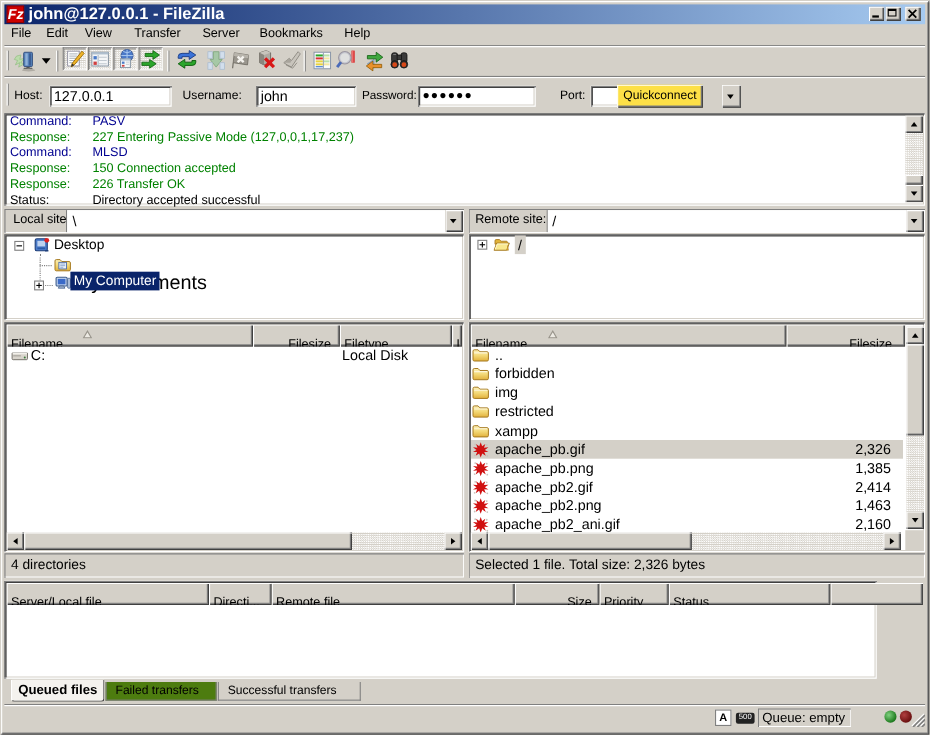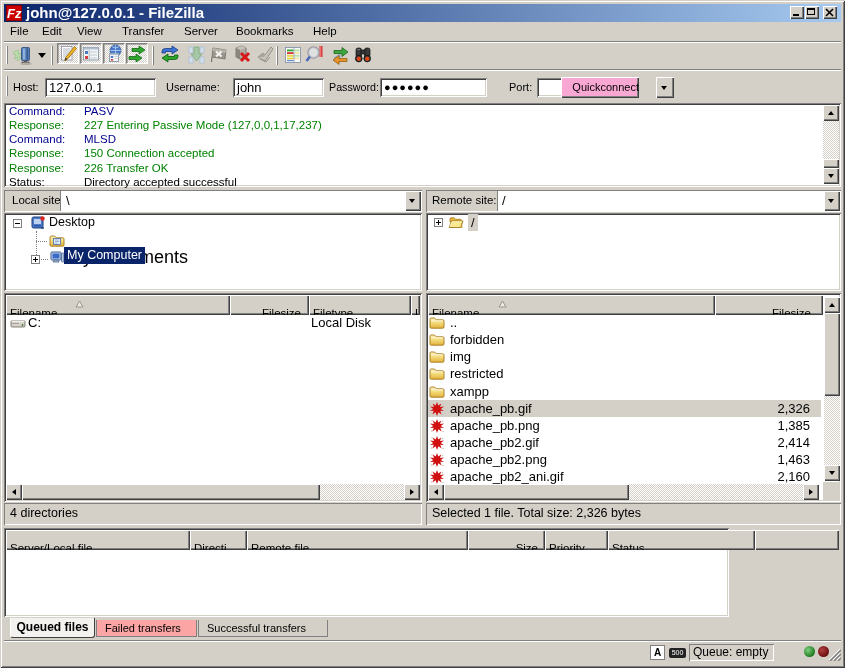--- a/index.html
+++ b/index.html
@@ -199,21 +199,21 @@
 
 <div class="abs" style="left:6px;top:76px;width:2px;height:20px;border-left:1px solid #fff;border-right:1px solid #808080"></div>
 <div class="abs" style="left:13px;top:81px;height:13px;line-height:13px">Host:</div>
 <div class="abs sunken" style="left:45px;top:78px;width:111px;height:19px;background:#fff;font-size:13px;line-height:15px;padding:2px 0 0 4px">127.0.0.1</div>
 <div class="abs" style="left:166px;top:81px;height:13px;line-height:13px">Username:</div>
 <div class="abs sunken" style="left:233px;top:78px;width:91px;height:19px;background:#fff;font-size:13px;line-height:15px;padding:2px 0 0 4px">john</div>
 <div class="abs" style="left:329px;top:81px;height:13px;line-height:13px;font-size:10.7px">Password:</div>
 <div class="abs sunken" style="left:380px;top:78px;width:107px;height:19px;background:#fff;font-size:11px;line-height:15px;padding:2px 0 0 4px;letter-spacing:1px">●●●●●●</div>
 <div class="abs" style="left:509px;top:81px;height:13px;line-height:13px">Port:</div>
 <div class="abs sunken" style="left:537px;top:78px;width:36px;height:19px;background:#fff"></div>
-<div class="abs raised" style="left:561px;top:77px;width:78px;height:21px;background:#f9a8d4;text-align:right;line-height:21px;font-size:11px">Quickconnect</div>
+<div class="abs raised" style="left:561px;top:77px;width:78px;height:21px;background:#fde047;text-align:center;line-height:21px;font-size:11px">Quickconnect</div>
 <div class="abs raised" style="left:656px;top:77px;width:18px;height:21px;background:#D4D0C8">
     <span class="arrow a-dn abs" style="left:5px;top:9px"></span>
   </div>
 
 <div class="abs sunken" style="left:4px;top:103px;width:837px;height:84px;background:#fff"></div>
 <div class="abs" style="left:9px;top:103.8px;width:810px;font-size:11.5px;line-height:14.2px">
 <div style="color:#000090">Command:<span class="abs" style="left:75px">PASV</span></div>
 <div style="color:#008200">Response:<span class="abs" style="left:75px">227 Entering Passive Mode (127,0,0,1,17,237)</span></div>
 <div style="color:#000090">Command:<span class="abs" style="left:75px">MLSD</span></div>
 <div style="color:#008200">Response:<span class="abs" style="left:75px">150 Connection accepted</span></div>
@@ -455,34 +455,34 @@
       </div>
 <div class="sb-btn" style="right:0;top:0;width:16px;height:16px">
         <span class="arrow a-rt"></span>
       </div>
 <div class="sb-btn" style="left:16px;top:0;width:185px;height:16px"></div>
 <div class="abs dither" style="left:201px;top:0;width:174px;height:16px"></div>
 </div>
 </div>
 <div class="abs sunken1" style="left:426px;top:503px;width:415px;height:22px;background:#D4D0C8;font-size:12.5px;line-height:21px;padding-left:6px">Selected 1 file. Total size: 2,326 bytes</div>
 
-<div class="abs sunken" style="left:4px;top:528px;width:725px;height:89px;background:#fff">
+<div class="abs sunken" style="left:4px;top:528px;width:793px;height:89px;background:#fff">
 <div class="abs" style="left:2px;top:2px;height:17px;width:833px">
 <div class="hdr" style="left:0;width:184px">Server/Local file</div>
 <div class="hdr" style="left:184px;width:57px">Directi...</div>
 <div class="hdr" style="left:241px;width:221px">Remote file</div>
 <div class="hdr" style="left:462px;width:77px;text-align:right;padding-right:7px">Size</div>
 <div class="hdr" style="left:539px;width:63px">Priority</div>
 <div class="hdr" style="left:602px;width:147px">Status</div>
 <div class="hdr" style="left:749px;width:84px"></div>
 </div>
 </div>
 
 <div class="abs" style="left:10px;top:618px;width:85px;height:20px;background:#F4F2EE;border-left:1px solid #fff;border-right:1px solid #404040;border-bottom:1px solid #404040;border-radius:0 0 3px 3px;font-weight:bold;font-size:12px;text-align:center;line-height:18px">Queued files</div>
-<div class="abs" style="left:96px;top:620px;width:101px;height:17px;background:#fca5a5;border:1px solid #808080;border-top:none;font-size:11px;padding:2px 0 0 8px">Failed transfers</div>
+<div class="abs" style="left:96px;top:620px;width:101px;height:17px;background:#4d7c0f;border:1px solid #808080;border-top:none;font-size:11px;padding:2px 0 0 8px">Failed transfers</div>
 <div class="abs" style="left:198px;top:620px;width:130px;height:17px;background:#D4D0C8;border:1px solid #808080;border-top:none;font-size:11px;padding:2px 0 0 8px">Successful transfers</div>
 
 <div class="abs etch-h" style="left:4px;top:640px;width:837px;height:2px"></div>
 <div class="abs" style="left:650px;top:645px;width:15px;height:15px;border:1px solid #808080;background:#fff;font-size:10px;font-weight:bold;text-align:center;line-height:14px">A</div>
 <div class="abs" style="left:669px;top:648px;width:17px;height:10px;background:#222;border-radius:2px;color:#fff;font-size:7px;text-align:center;line-height:10px">500</div>
 <div class="abs sunken1" style="left:689px;top:644px;width:85px;height:17px;font-size:12px;line-height:16px;padding-left:4px;white-space:nowrap;overflow:hidden">Queue: empty</div>
 <div class="abs" style="left:804px;top:646px;width:11px;height:11px;border-radius:50%;background:radial-gradient(circle at 4px 4px,#7FD07F,#1E7A1E 70%,#0A4A0A)"></div>
 <div class="abs" style="left:818px;top:646px;width:11px;height:11px;border-radius:50%;background:radial-gradient(circle at 4px 4px,#B04040,#6B1010 70%,#3A0505)"></div>
 <svg class="abs" style="left:828px;top:648px" width="13" height="13" viewBox="0 0 13 13">
 <path d="M12 1 L1 12" stroke="#fff" stroke-width="1"></path>

